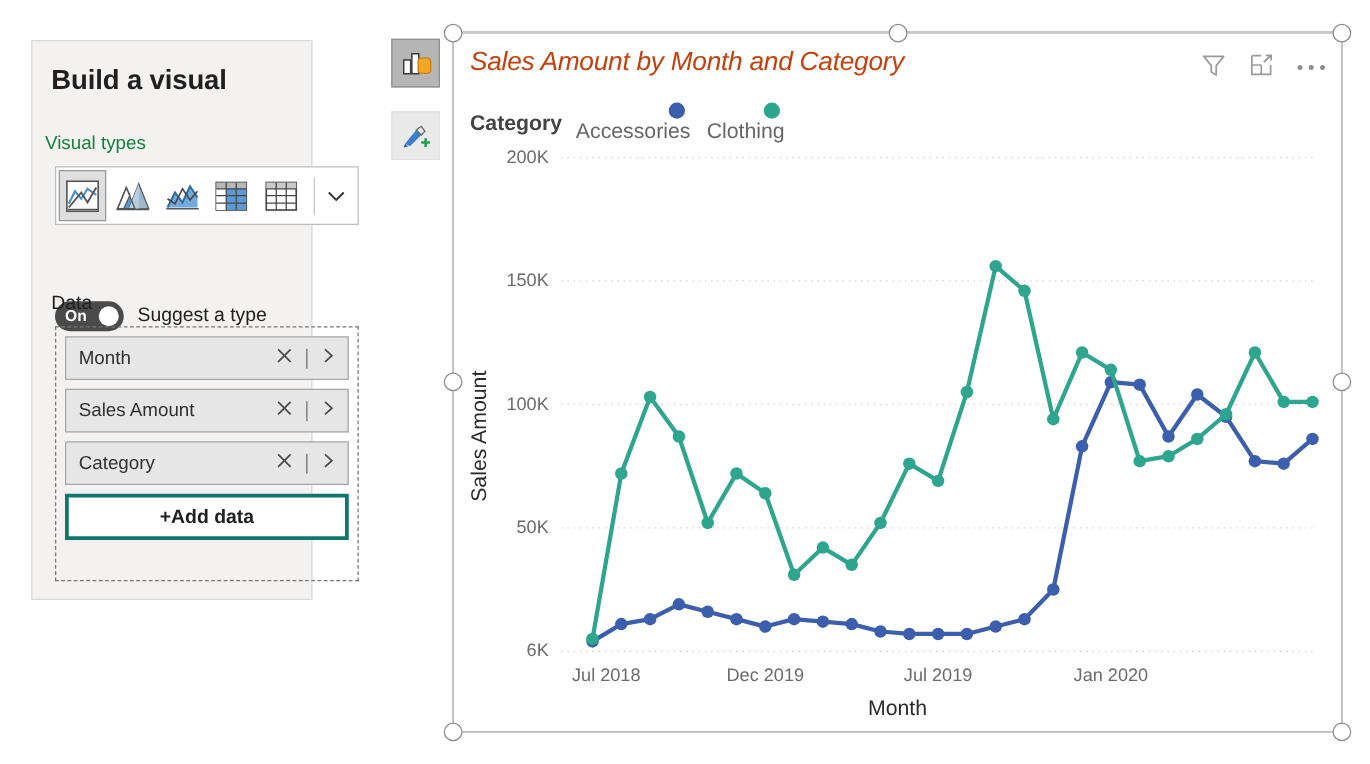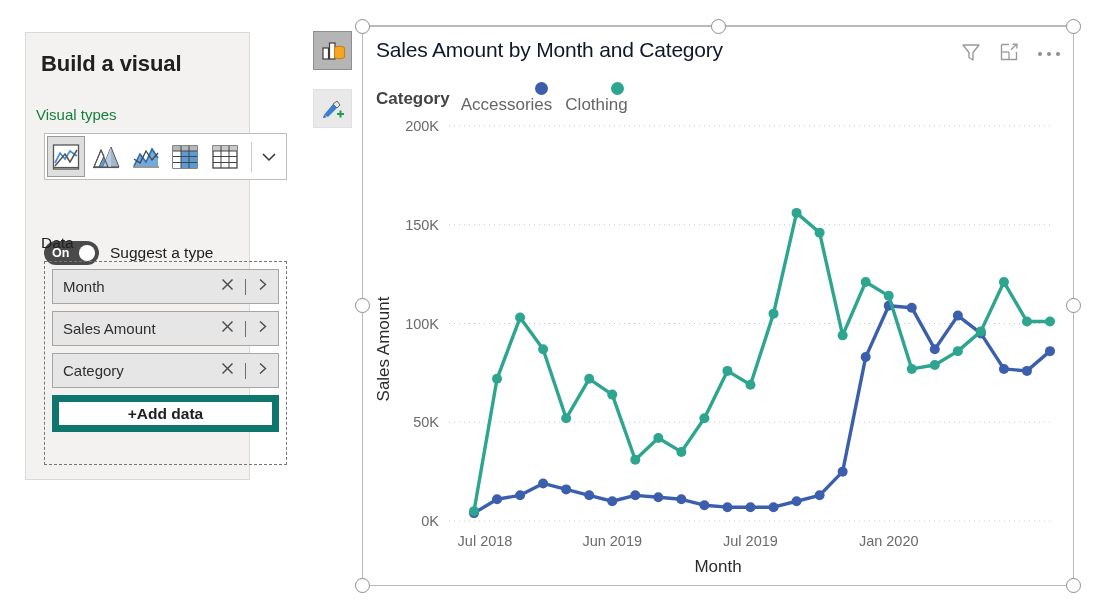--- a/index.html
+++ b/index.html
@@ -163,21 +163,21 @@
   }
   .field-pill .fsep {
     width: 1px;
     height: 16px;
     background: #6d6d6d;
     margin: 0 9px;
   }
   #add-data-btn {
     height: 37px;
     background: #ffffff;
-    border: 7px solid #0f766e;
+    border: 3px solid #0f766e;
     box-sizing: border-box;
     display: flex;
     align-items: center;
     justify-content: center;
     font-size: 15.5px;
     font-weight: bold;
     color: #202020;
   }
 
   
@@ -228,22 +228,23 @@
     position: absolute;
     background: #b9b9b9;
     z-index: 3;
   }
 
   #visual-title {
     position: absolute;
     left: 13px;
     top: 11px;
     font-size: 21px;
-    color: #0f172a;
+    color: #c2410c;
     letter-spacing: -0.2px;
+    font-style: italic;
   }
   #visual-icons {
     position: absolute;
     right: 11px;
     top: 14px;
     display: flex;
     align-items: center;
     gap: 16px;
   }
 
@@ -514,29 +515,29 @@
       </span>
       <span class="legend-entry">
         <span class="legend-dot" id="legend-dot-1" style="background: rgb(45, 165, 143);"></span>
         <span class="legend-text">Clothing</span>
       </span>
     </div>
 
     <div id="plot-wrap">
       <div id="y-axis-title">Sales Amount</div>
       <div id="y-ticks">
-          <div class="axis-tick-y" style="top: 494px; width: 60px; left: 16px; right: auto;">0K</div>
+          <div class="axis-tick-y" style="top: 494px; width: 60px; left: 16px; right: auto;">6K</div>
           <div class="axis-tick-y" style="top: 395.25px; width: 60px; left: 16px; right: auto;">50K</div>
           <div class="axis-tick-y" style="top: 296.5px; width: 60px; left: 16px; right: auto;">100K</div>
           <div class="axis-tick-y" style="top: 197.75px; width: 60px; left: 16px; right: auto;">150K</div>
           <div class="axis-tick-y" style="top: 99px; width: 60px; left: 16px; right: auto;">200K</div>
         </div>
       <div id="x-ticks">
           <div class="axis-tick-x" style="left: 122px; top: 506px;">Jul 2018</div>
-          <div class="axis-tick-x" style="left: 249.24px; top: 506px;">Jun 2019</div>
+          <div class="axis-tick-x" style="left: 249.24px; top: 506px;">Dec 2019</div>
           <div class="axis-tick-x" style="left: 387.48px; top: 506px;">Jul 2019</div>
           <div class="axis-tick-x" style="left: 525.72px; top: 506px;">Jan 2020</div>
         </div>
       <svg id="chart-svg" width="710" height="558">
           <line x1="86" x2="690" y1="494" y2="494" stroke="#c9c9c9" stroke-width="1" stroke-dasharray="1 4"></line>
           <line x1="86" x2="690" y1="395.25" y2="395.25" stroke="#c9c9c9" stroke-width="1" stroke-dasharray="1 4"></line>
           <line x1="86" x2="690" y1="296.5" y2="296.5" stroke="#c9c9c9" stroke-width="1" stroke-dasharray="1 4"></line>
           <line x1="86" x2="690" y1="197.75" y2="197.75" stroke="#c9c9c9" stroke-width="1" stroke-dasharray="1 4"></line>
           <line x1="86" x2="690" y1="99" y2="99" stroke="#c9c9c9" stroke-width="1" stroke-dasharray="1 4"></line>
           <polyline points="111,486.1 134.04,472.275 157.07999999999998,468.325 180.12,456.475 203.16,462.4 226.2,468.325 249.24,474.25 272.28,468.325 295.32,470.3 318.36,472.275 341.4,478.2 364.44,480.175 387.48,480.175 410.52,480.175 433.56,474.25 456.59999999999997,468.325 479.64,444.625 502.68,330.07500000000005 525.72,278.725 548.76,280.7 571.8,322.175 594.8399999999999,288.6 617.88,306.375 640.92,341.92499999999995 663.96,343.9 687,324.15" fill="none" stroke="#3b5fad" stroke-width="3.4" stroke-linejoin="round" stroke-linecap="round"></polyline>

